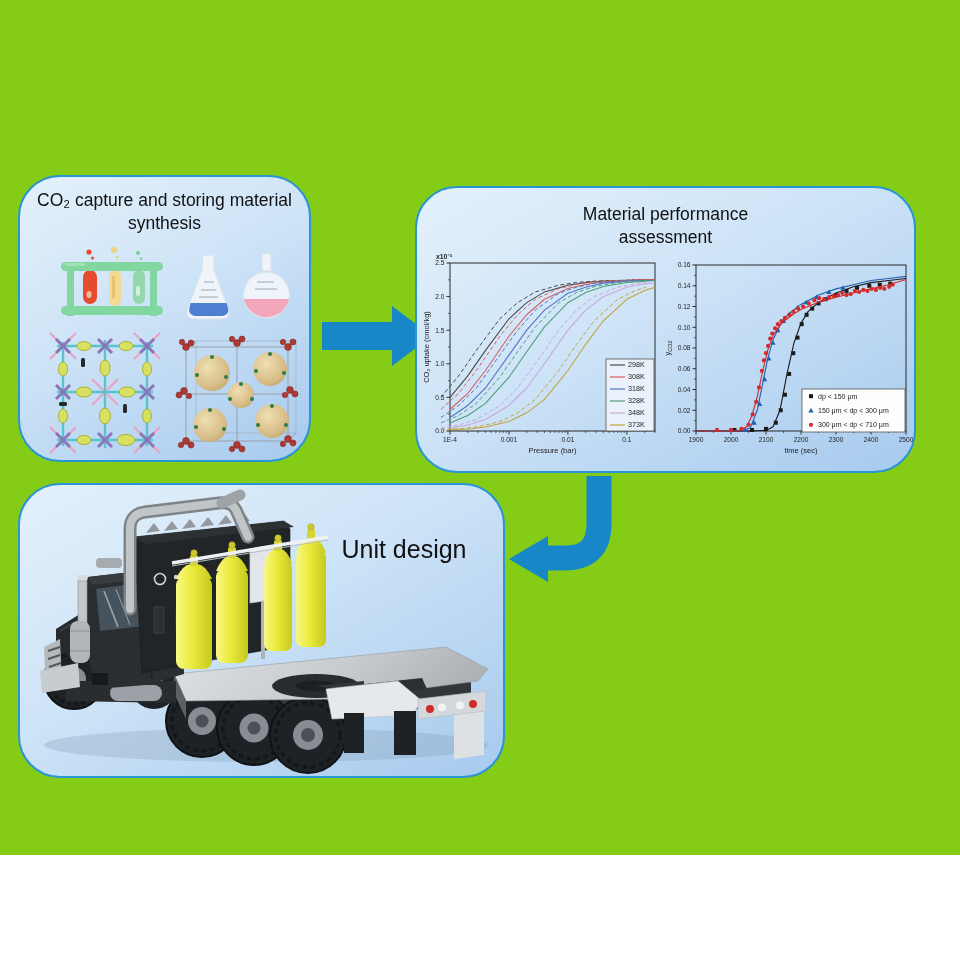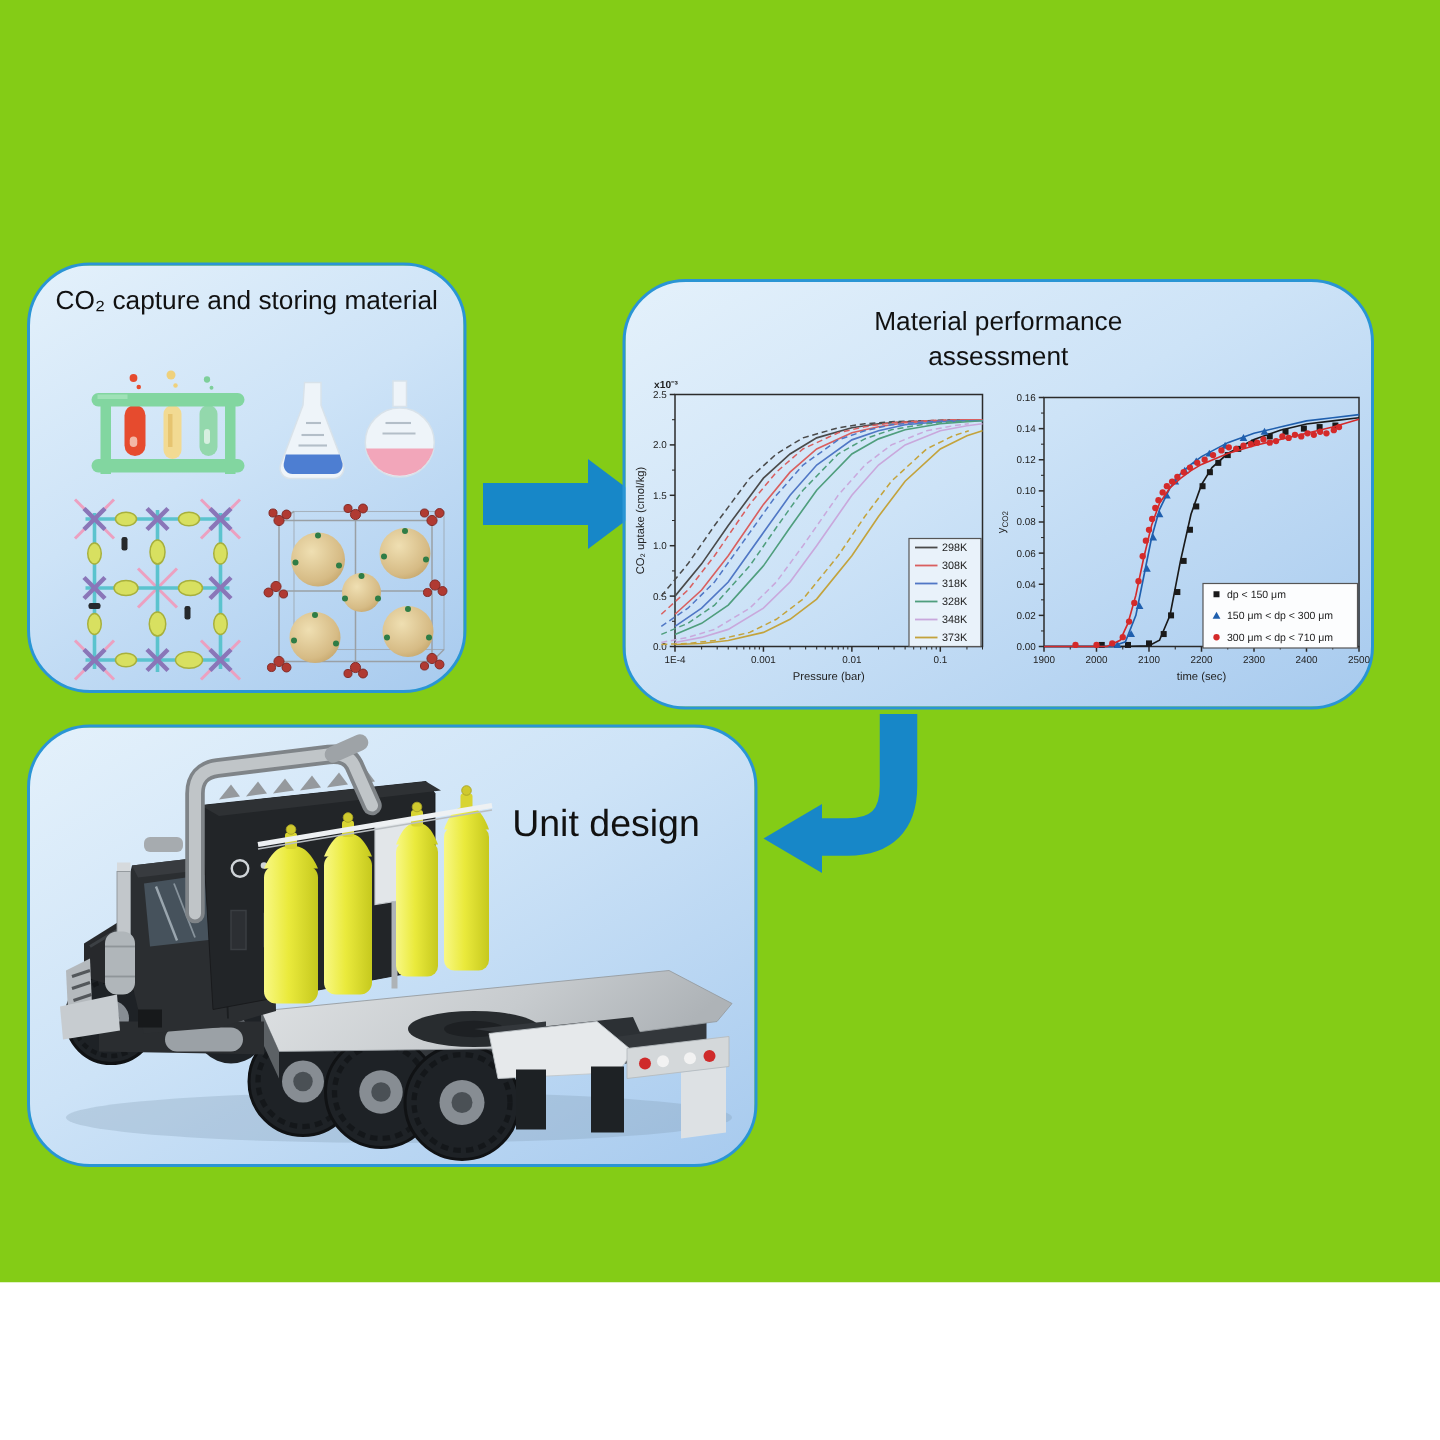--- a/index.html
+++ b/index.html
@@ -48,20 +48,21 @@
       <stop offset="1" stop-color="#aeb3b7"></stop>
     </linearGradient>
   </defs>
 </svg>
 
 <div class="canvas">
 
   <section class="box" id="box-synthesis">
     <div class="box-title">
       <span>CO₂ capture and storing material</span>
+      <span>synthesis</span>
     </div>
 
     <svg class="art" id="art-rack" width="110" height="85" viewBox="0 0 110 85">
       <circle cx="32" cy="6" r="2.6" fill="#e64b2e"></circle>
         <circle cx="35.5" cy="12" r="1.5" fill="#e64b2e"></circle>
       <circle cx="57" cy="4" r="3" fill="#efd17c"></circle>
         <circle cx="60" cy="11" r="1.5" fill="#efd17c"></circle>
       <circle cx="81" cy="7" r="2.1" fill="#7ecf9a"></circle>
         <circle cx="84" cy="12.5" r="1.3" fill="#7ecf9a"></circle>
       <rect x="26" y="24" width="14" height="34" rx="7" fill="#e64b2e"></rect>

